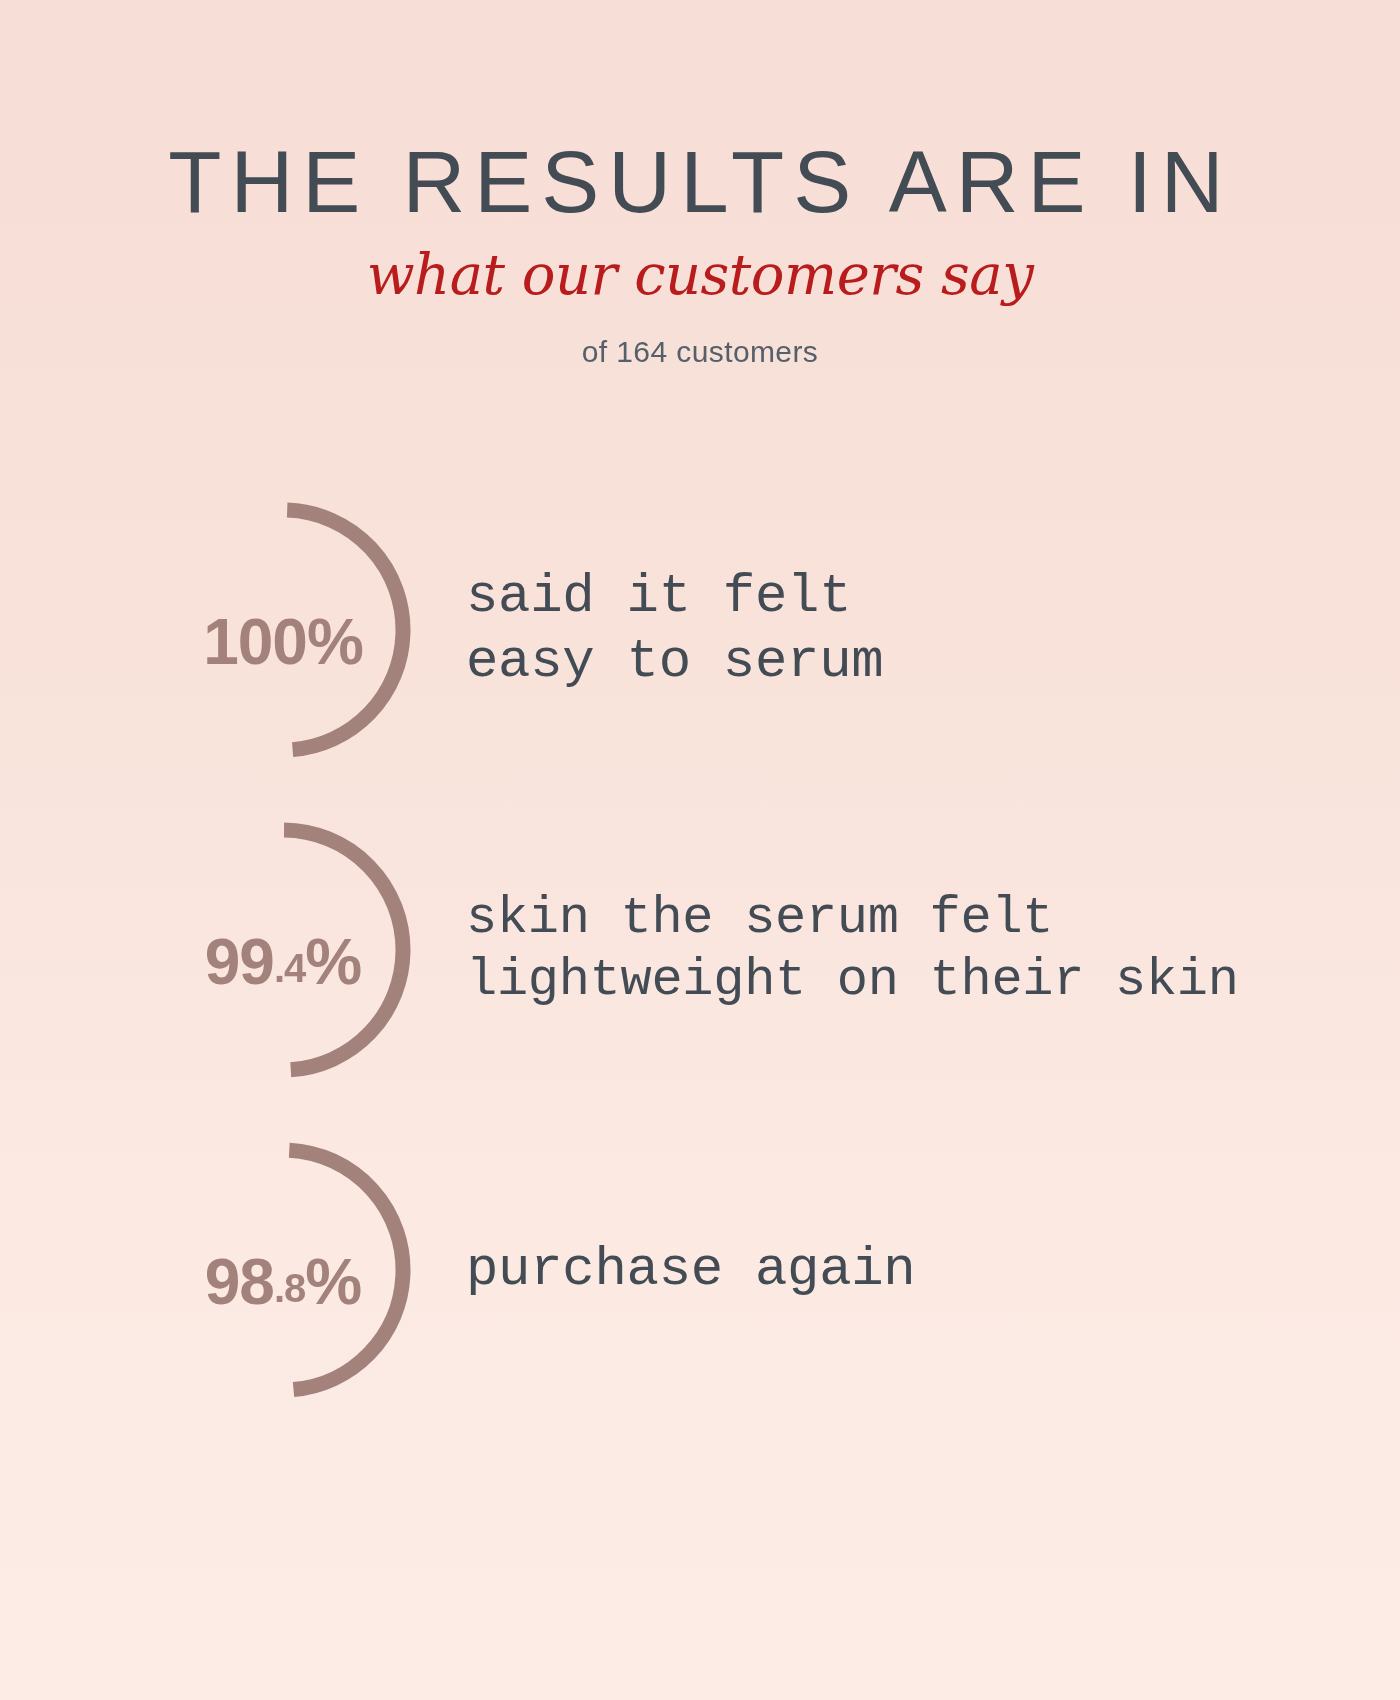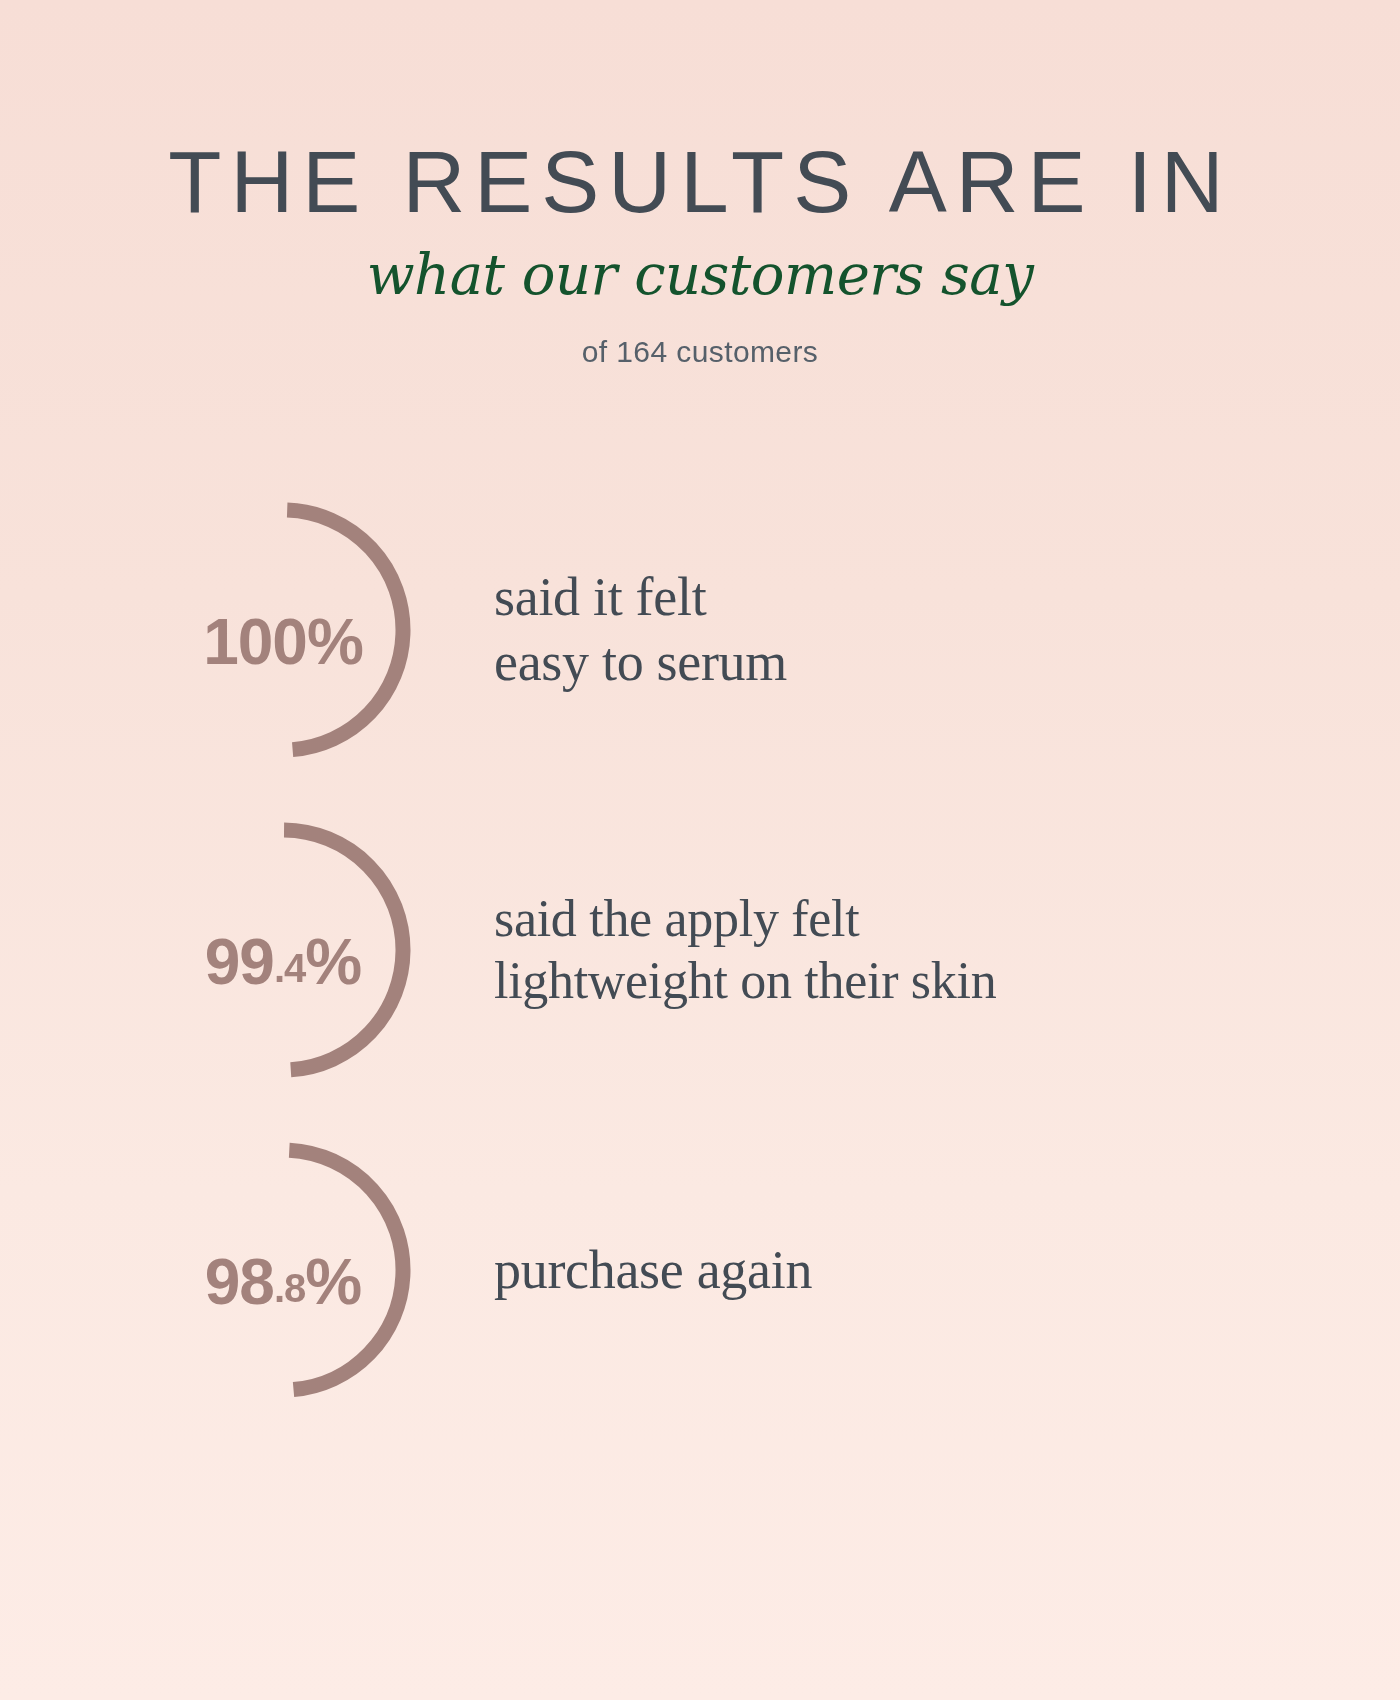--- a/index.html
+++ b/index.html
@@ -35,21 +35,21 @@
     text-transform: uppercase;
     margin: 0;
     padding-left: 1px;
   }
   .subhead {
     font-family: "DejaVu Serif", serif;
     font-style: italic;
     font-size: 56px;
     line-height: 1.0;
     font-weight: 400;
-    color: #14532d;
+    color: #b91c1c;
     margin: 22px 0 0 0;
     letter-spacing: -0.5px;
   }
   .count-line {
     font-family: "Liberation Sans", sans-serif;
     font-size: 30px;
     color: #56606a;
     margin: 32px 0 0 0;
     letter-spacing: 0.4px;
     font-weight: 400;
@@ -105,23 +105,23 @@
     position: relative;
     top: 6px;
     letter-spacing: -1px;
   }
   .ring-label .pct {
     font-size: 64px;
     line-height: 1;
   }
 
   .stat-text {
-    margin-left: 80px;
+    margin-left: 52px;
     color: #434b54;
-    font-family: Liberation Serif, serif;
+    font-family: Liberation Mono, monospace;
     font-size: 54px;
     line-height: 1.2;
     font-weight: 400;
     letter-spacing: -0.3px;
   }
   .stat-text .line {
     display: block;
     white-space: nowrap;
   }
 
@@ -163,21 +163,21 @@
         <svg viewBox="0 0 262 262">
           <circle cx="131" cy="131" r="120" fill="none" stroke="#a3827c" stroke-width="15" stroke-linecap="butt" stroke-dasharray="368 386" transform="rotate(-89.5 131 131)"></circle>
         </svg>
         <div class="ring-label">
           <span class="big">99</span>
             <span class="frac">.4</span>
             <span class="pct">%</span>
         </div>
       </div>
       <div class="stat-text">
-        <span class="line">said the apply felt</span>
+        <span class="line">skin the serum felt</span>
         <span class="line">lightweight on their skin</span>
       </div>
     </div>
 
     <div class="stat-row row3">
       <div class="ring-wrap">
         <svg viewBox="0 0 262 262">
           <circle cx="131" cy="131" r="120" fill="none" stroke="#a3827c" stroke-width="15" stroke-linecap="butt" stroke-dasharray="360 394" transform="rotate(-87 131 131)"></circle>
         </svg>
         <div class="ring-label">

